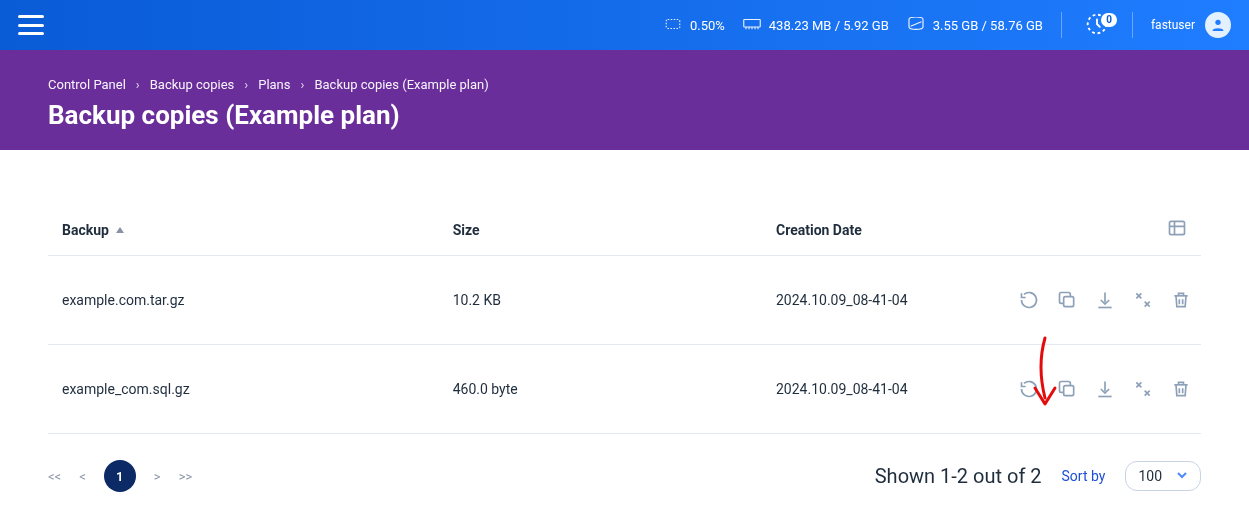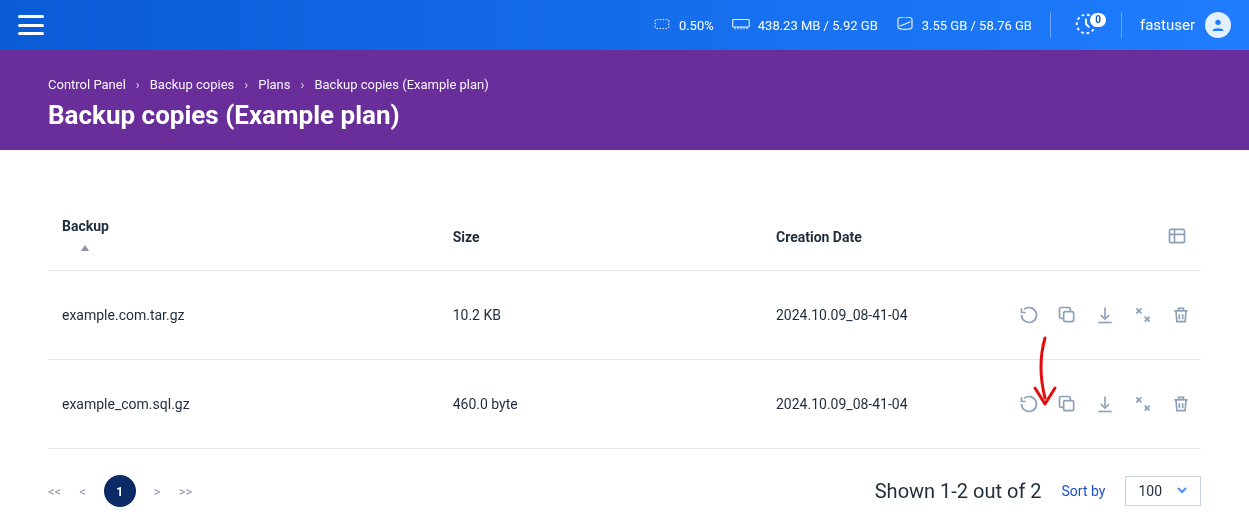--- a/index.html
+++ b/index.html
@@ -9,56 +9,56 @@
   .hamburger span { height: 3px; background: #fff; border-radius: 2px; }
   .logo { display: flex; align-items: center; gap: 4px; font-weight: 800; font-style: italic; font-size: 22px; letter-spacing: 0.5px; }
   .logo .mark { display:inline-block; }
   .topbar .spacer { flex: 1; }
   .stat { display: flex; align-items: center; gap: 8px; font-size: 13px; white-space: nowrap; }
   .stat svg, .stat .ico { width: 18px; height: 14px; opacity: .9; }
   .notif-wrap { position: relative; display: flex; align-items: center; padding: 0 4px; }
   .notif-wrap svg { width: 26px; height: 26px; }
   .notif-badge { position: absolute; top: 2px; right: -3px; background: #fff; color: #0a5bd6; font-size: 10px; font-weight: 700; border-radius: 8px; padding: 0 5px; line-height: 14px; }
   .vdiv { width: 1px; height: 26px; background: rgba(255,255,255,.35); }
-  .user { display: flex; align-items: center; gap: 10px; font-size: 15px; }
+  .user { display: flex; align-items: center; gap: 10px; font-size: 12px; }
   .avatar { width: 26px; height: 26px; border-radius: 50%; background: #e3f0ff; color: #1f7dff; display: flex; align-items: center; justify-content: center; }
   .avatar svg { width: 16px; height: 16px; }
 
   .purplebar { background: #6a2e9b; color: #fff; padding: 27px 48px 20px; }
   .breadcrumbs { display: flex; align-items: center; gap: 10px; font-size: 13px; flex-wrap: wrap; margin-bottom: 8px; }
   .breadcrumbs .crumb { opacity: .95; cursor: pointer; }
   .breadcrumbs .sep { opacity: .8; }
   .page-title { font-size: 26px; font-weight: 700; }
 
   .content { padding: 28px 48px 40px; position: relative; }
   .search-wrap { display: flex; align-items: center; gap: 10px; border-bottom: 1px solid #d6dbe4; width: 250px; padding: 4px 0 10px; color: #8a93a6; }
   .search-wrap input { border: none; outline: none; font-size: 15px; flex: 1; color: #1f2d3d; background: transparent; }
   .search-wrap input::placeholder { color: #8a93a6; }
   .search-wrap svg { width: 18px; height: 18px; stroke: #8a93a6; }
 
   table { width: 100%; border-collapse: collapse; margin-top: 26px; }
   th { text-align: left; font-weight: 700; font-size: 14px; color: #1f2d3d; padding: 14px 10px; border-bottom: 1px solid #e4e8ef; }
   th:first-child, td:first-child { padding-left: 14px; }
-  .sortcol { display: inline-flex; align-items: center; gap: 6px; cursor: pointer; flex-direction: column; }
+  .sortcol { display: inline-flex; align-items: center; gap: 6px; cursor: pointer; }
   td { padding: 34px 10px; border-bottom: 1px solid #e4e8ef; font-size: 14px; color: #1f2d3d; }
   .actions { display: flex; gap: 18px; justify-content: flex-end; align-items:center; }
   .act-btn { width: 20px; height: 20px; display: inline-flex; align-items: center; justify-content: center; color: #8da0b8; cursor: pointer; }
   .act-btn svg { width: 20px; height: 20px; }
   .th-actions { text-align: right; padding-right: 14px; }
   .view-toggle { color:#8da0b8; display:inline-flex; width:20px; height:20px; cursor:pointer; }
   .view-toggle svg{width:20px;height:20px;}
 
   .footer-row { display: flex; align-items: center; margin-top: 26px; gap: 20px; }
   .pager { display: flex; align-items: center; gap: 18px; color: #8a93a6; font-size: 13px; }
   .pager span { cursor: pointer; }
   .pager .pg-current { width: 32px; height: 32px; border-radius: 50%; background: #0b2a66; color: #fff; display: flex; align-items: center; justify-content: center; font-weight: 600; }
   .footer-row .grow { flex: 1; }
   .shown { color: #1f2d3d; font-size: 20px; white-space:nowrap; }
   .sortby { color: #1d4ed8; font-size: 14px; }
-  .pagesize { display: flex; align-items: center; gap: 14px; border: 1px solid #c8d3e6; border-radius: 0; padding: 6px 12px; color: #1f2d3d; font-size: 14px; cursor: pointer; }
+  .pagesize { display: flex; align-items: center; gap: 14px; border: 1px solid #c8d3e6; border-radius: 12px; padding: 6px 12px; color: #1f2d3d; font-size: 14px; cursor: pointer; }
   .pagesize svg { width: 12px; height: 12px; stroke: #4b8bff; }
 
   .arrow-annot { position: absolute; top: 186px; left: 1025px; pointer-events: none; }
 </style>
 </head>
 <body>
 
 <div class="topbar">
   <div class="hamburger">
     <span></span>

